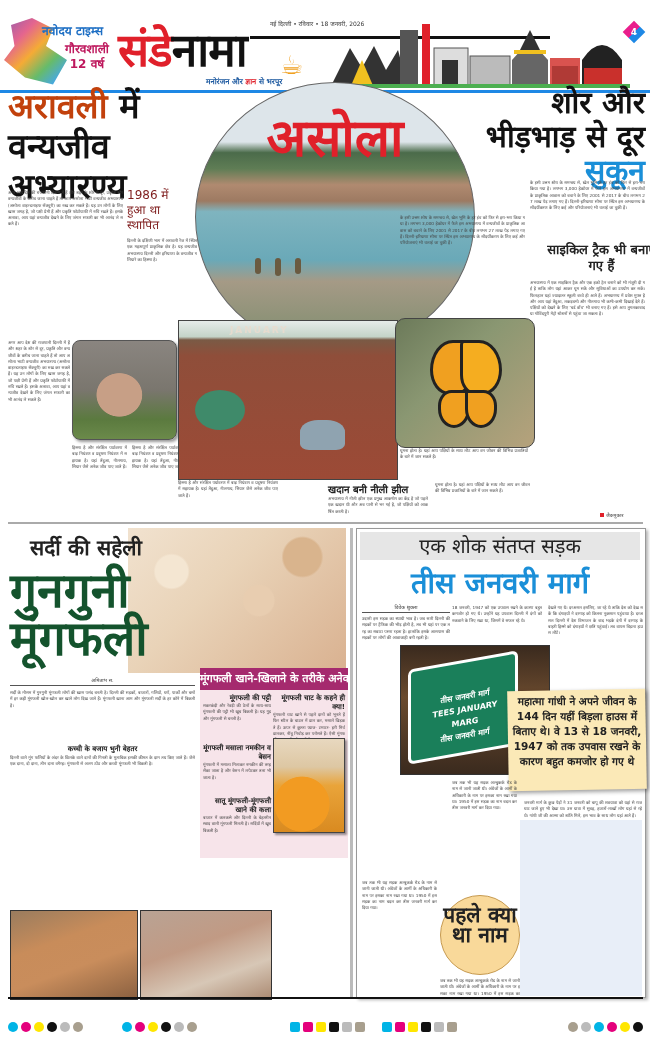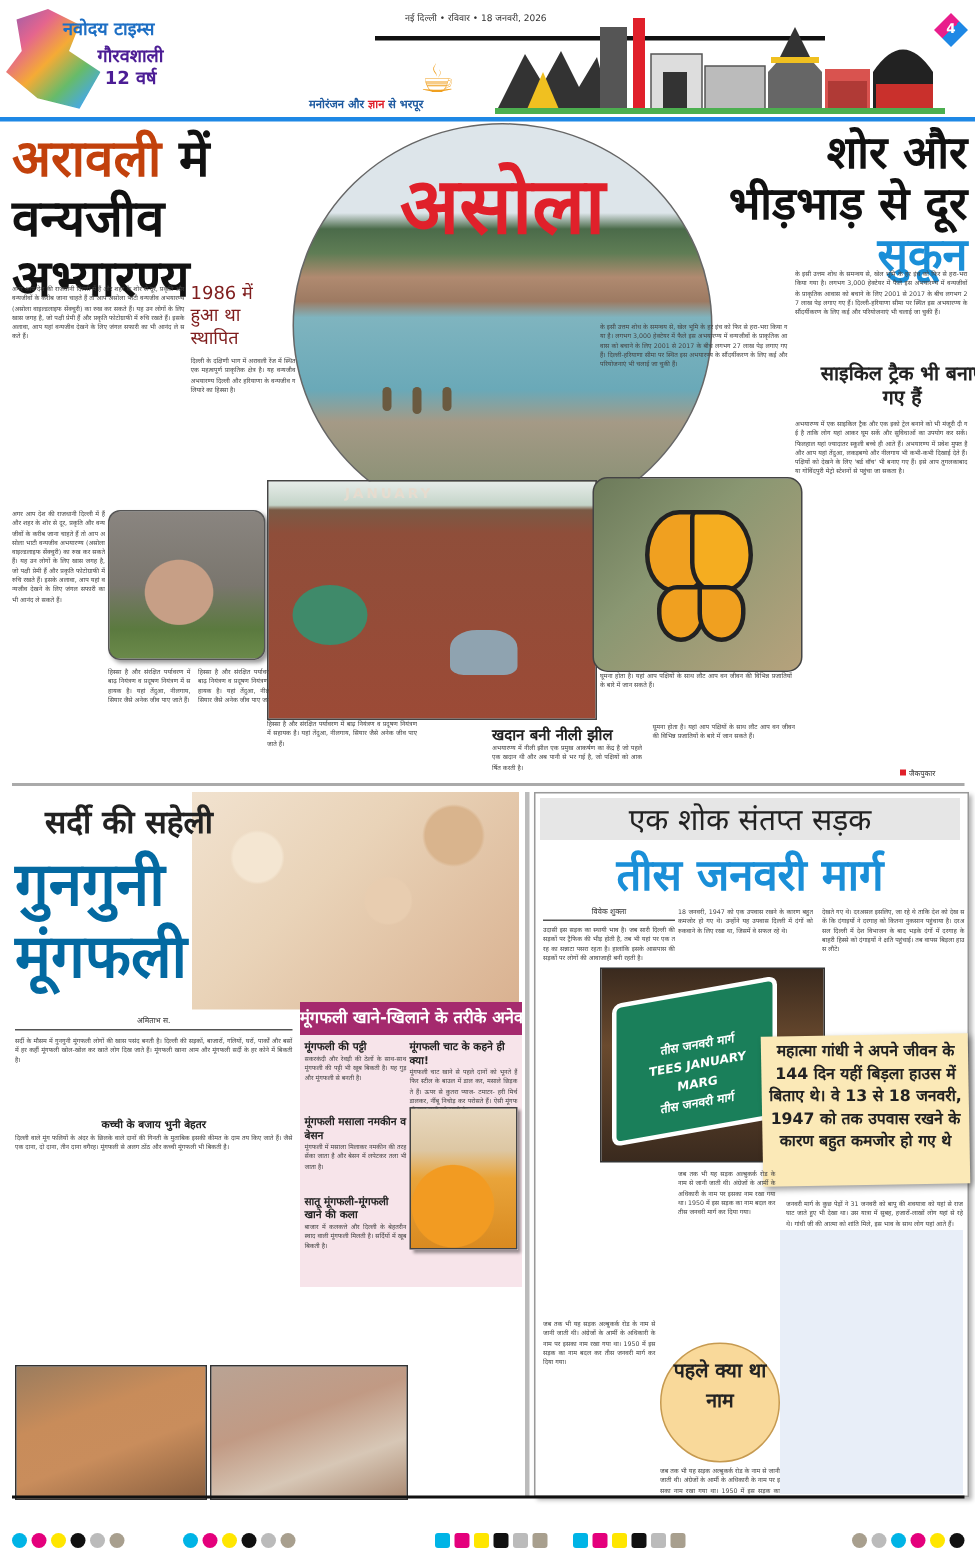--- a/index.html
+++ b/index.html
@@ -1,23 +1,23 @@
 <!DOCTYPE html>
 <html><head>
 <meta charset="utf-8">
 <style>
 *{box-sizing:border-box;margin:0;padding:0}
 body{width:650px;height:1043px;background:#fff;font-family:"DejaVu Sans",sans-serif;position:relative;overflow:hidden;color:#222}
 .abs{position:absolute}
 .txt{font-size:4.2px;line-height:6.3px;color:#444;text-align:justify;word-break:break-all}
 
-.masthead{left:0;top:0;width:650px;height:60px}
+.masthead{left:0;top:12px;width:650px;height:60px}
 .mast-splash{left:4px;top:6px;width:70px;height:70px;background:linear-gradient(135deg,#7b3fa0 0%,#e04a7a 25%,#f39c12 45%,#4caf50 65%,#2196f3 85%,#ffeb3b 100%);clip-path:polygon(10% 10%,40% 0,70% 15%,60% 40%,90% 60%,70% 95%,30% 85%,0 60%,15% 40%);opacity:.85}
 .mast-brand{left:42px;top:10px;font-size:12px;font-weight:bold;color:#1e6fc4}
-.mast-anniv{left:56px;top:30px;width:62px;text-align:center;font-size:12px;font-weight:bold;color:#4c1d95;line-height:15px}
+.mast-anniv{left:56px;top:30px;width:62px;text-align:center;font-size:12px;font-weight:bold;color:#be185d;line-height:15px}
 .mast-title{left:118px;top:10px;font-size:46px;font-weight:bold;line-height:56px;letter-spacing:-1px}
 .mast-title .red{color:#e0202a}
 .mast-title .blk{color:#111}
 .mast-tagline{left:206px;top:64px;font-size:7.5px;font-weight:bold;color:#1e5aa0}
 .mast-tagline .g{color:#e0202a}
 .mast-dateline{left:275px;top:12px;font-size:6px;color:#333}
 .mast-rule{left:250px;top:22px;width:140px;height:4px;background:#111}
 .skyline{left:330px;top:8px;width:300px;height:68px}
 .page-badge{left:626px;top:12px;width:16px;height:16px;background:linear-gradient(90deg,#e91e8c 50%,#1e88e5 50%);transform:rotate(45deg)}
 .page-num{left:626px;top:12px;width:16px;height:16px;color:#fff;font-size:9px;font-weight:bold;text-align:center;line-height:16px}
@@ -41,53 +41,54 @@
 .bf-wing3{left:438px;top:390px;width:32px;height:38px;background:#f0a020;border:3px solid #222;border-radius:50% 10% 60% 60%}
 .bf-wing4{left:465px;top:390px;width:32px;height:38px;background:#f0a020;border:3px solid #222;border-radius:10% 50% 60% 60%}
 .caption{font-size:10px;font-weight:bold;color:#222}
 .subhead{font-size:13px;font-weight:bold;color:#222;text-align:center;line-height:16px}
 .sig{font-size:5px;color:#333}
 .sig .sq{display:inline-block;width:4px;height:4px;background:#e0202a;margin-right:2px}
 
 .hdiv{left:8px;top:522px;width:635px;height:2px;background:#aaa}
 
 .pn-kicker{left:30px;top:533px;font-size:21px;font-weight:bold;color:#222}
-.pn-head{left:10px;top:566px;width:150px;font-size:40px;font-weight:bold;color:#0369a1;line-height:48px}
+.pn-head{left:10px;top:566px;width:150px;font-size:48px;font-weight:bold;color:#14532d;line-height:48px}
 .peanut-img{left:128px;top:528px;width:218px;height:145px;background:radial-gradient(circle at 20% 30%,#f4e6d2 0 8%,transparent 9%),radial-gradient(circle at 60% 50%,#e8cdb0 0 10%,transparent 11%),radial-gradient(circle at 80% 20%,#d9b48d 0 9%,transparent 10%),linear-gradient(135deg,#f1e2cf 0%,#e9d3b8 40%,#d9b190 100%)}
 .byline{font-size:5px;color:#333;text-align:center;border-bottom:1px solid #555;padding-bottom:2px}
 .bold-sub{font-size:7px;font-weight:bold;color:#222;text-align:center;margin:2px 0}
 .pink-box{left:200px;top:668px;width:148px;height:190px;background:#f7e4ea}
 .pink-bar{left:200px;top:668px;width:148px;height:22px;background:#a52a6e;color:#fff;font-size:11px;font-weight:bold;line-height:22px;text-align:center;white-space:nowrap;overflow:hidden}
-.pink-sub{font-size:7px;font-weight:bold;text-align:left;color:#222;line-height:9px}
+.pink-sub{font-size:7px;font-weight:bold;text-align:right;color:#222;line-height:9px}
 .snack-img{left:273px;top:738px;width:72px;height:95px;background:radial-gradient(circle at 40% 70%,#f29b22 0 35%,transparent 36%),linear-gradient(180deg,#e8d8bf 0%,#ddc7a3 30%,#e9a43a 50%,#d98a20 100%);border:1px solid #444;box-shadow:2px 2px 2px rgba(0,0,0,.4)}
 .bag-img1{left:10px;top:910px;width:128px;height:90px;background:linear-gradient(160deg,#9a7c5e 0%,#c88c5a 35%,#c98d5c 60%,#8a6040 100%);border:1px solid #333}
 .bag-img2{left:140px;top:910px;width:132px;height:90px;background:linear-gradient(160deg,#b9a394 0%,#c19a84 40%,#d7c7b6 70%,#ab8a72 100%);border:1px solid #333}
 .vdiv{left:350px;top:528px;width:3px;height:470px;background:#bbb}
 
 .tj-box{left:356px;top:528px;width:290px;height:470px;background:#fff;border:1px solid #999;box-shadow:2px 2px 3px rgba(0,0,0,.3)}
 .tj-kicker-bg{left:360px;top:532px;width:280px;height:28px;background:#e6e6e6}
 .tj-kicker{left:360px;top:532px;width:280px;text-align:center;font-size:20px;color:#222;line-height:28px}
 .tj-head{left:360px;top:564px;width:280px;text-align:center;font-size:29px;font-weight:bold;color:#1a8fd8;line-height:38px}
 .sign-img{left:400px;top:645px;width:150px;height:130px;background:linear-gradient(180deg,#3a2a1e 0%,#6a4a2e 40%,#3a2a1e 100%);overflow:hidden;border:1px solid #333}
 .sign-board{left:408px;top:660px;width:110px;height:95px;background:#1a7f5a;border:3px solid #fff;border-radius:6px;transform:skewY(-10deg)}
 .sign-text{left:420px;top:690px;width:90px;font-size:8px;font-weight:bold;color:#fff;text-align:center;line-height:13px;transform:skewY(-10deg)}
 .quote-box{left:508px;top:690px;width:138px;height:100px;background:#fbe9b7;box-shadow:2px 2px 4px rgba(0,0,0,.4);transform:rotate(-1deg)}
 .quote-text{left:512px;top:694px;width:130px;text-align:center;font-size:10.5px;font-weight:bold;color:#222;line-height:15px}
 .callout{left:440px;top:895px;width:80px;height:80px;border-radius:50%;background:#f9d99a;border:1px solid #c69a50}
-.callout-text{left:440px;top:905px;width:80px;text-align:center;font-size:13px;font-weight:bold;color:#222;line-height:20px}
+.callout-text{left:440px;top:905px;width:80px;text-align:center;font-size:21px;font-weight:bold;color:#222;line-height:20px}
 .blue-box{left:520px;top:820px;width:122px;height:176px;background:#e8eef8}
 .rule-bottom{left:8px;top:997px;width:635px;height:2px;background:#111}
 </style>
 </head>
 <body>
 
 <div class="abs masthead">
   <div class="abs mast-splash"></div>
   <div class="abs mast-brand">नवोदय टाइम्स</div>
   <div class="abs mast-anniv">गौरवशाली 12 वर्ष</div>
+  <div class="abs mast-title"><span class="red">संडे</span><span class="blk">नामा</span></div>
   <div class="abs mast-tagline"><span>मनोरंजन और </span><span class="g">ज्ञान</span><span> से भरपूर</span></div>
   <div class="abs mast-rule" style="left:250px;width:300px;top:24px;height:3px"></div>
   <div class="abs mast-dateline" style="left:270px;top:8px">नई दिल्ली • रविवार • 18 जनवरी, 2026</div>
   <div class="abs" style="left:280px;top:38px;font-size:26px;color:#f0a020">☕</div>
   <svg class="abs skyline" viewBox="0 0 300 68">
     <polygon points="0,68 20,28 32,48 44,26 56,50 68,30 78,68" fill="#333"></polygon>
     <polygon points="20,68 32,40 44,68" fill="#f0c020"></polygon>
     <rect x="70" y="10" width="18" height="58" fill="#555"></rect>
     <rect x="92" y="4" width="8" height="64" fill="#e0202a"></rect>
     <rect x="104" y="28" width="34" height="40" fill="#ddd" stroke="#555"></rect>

